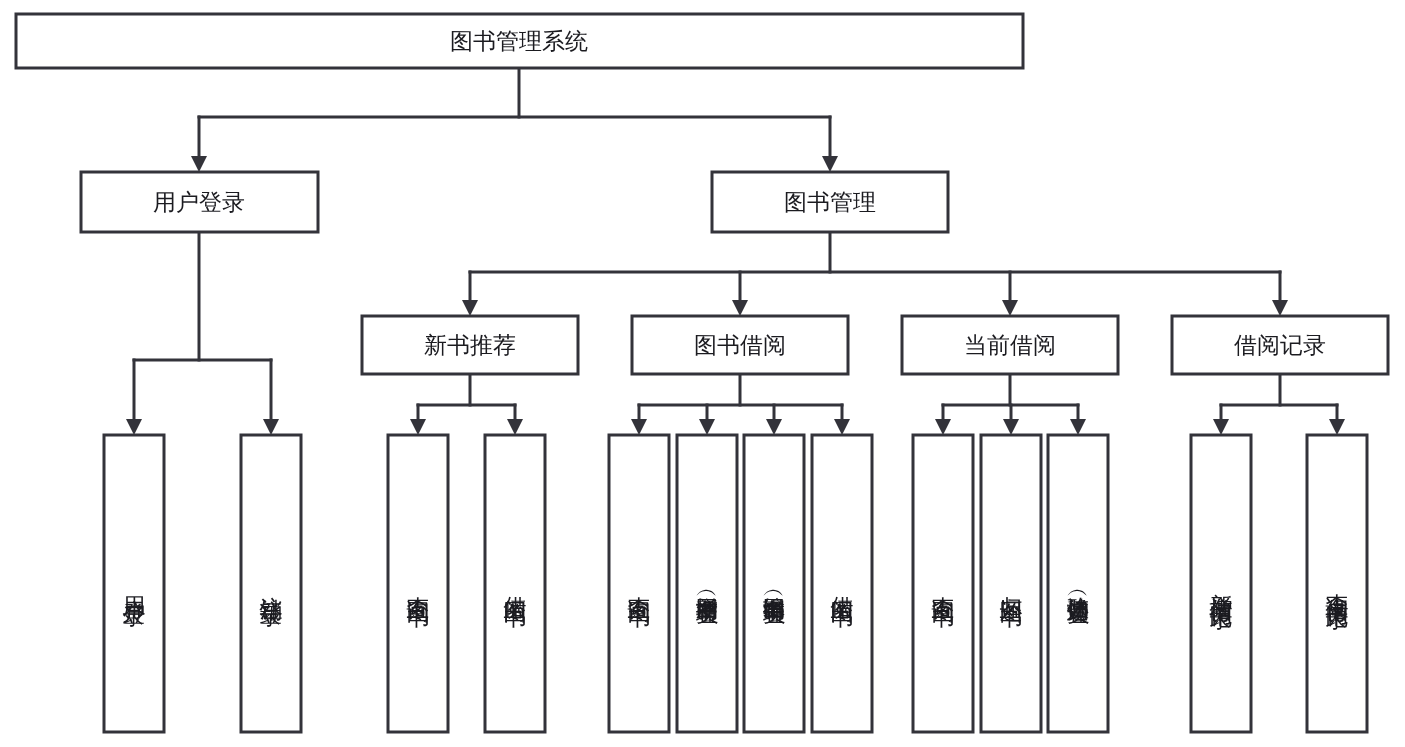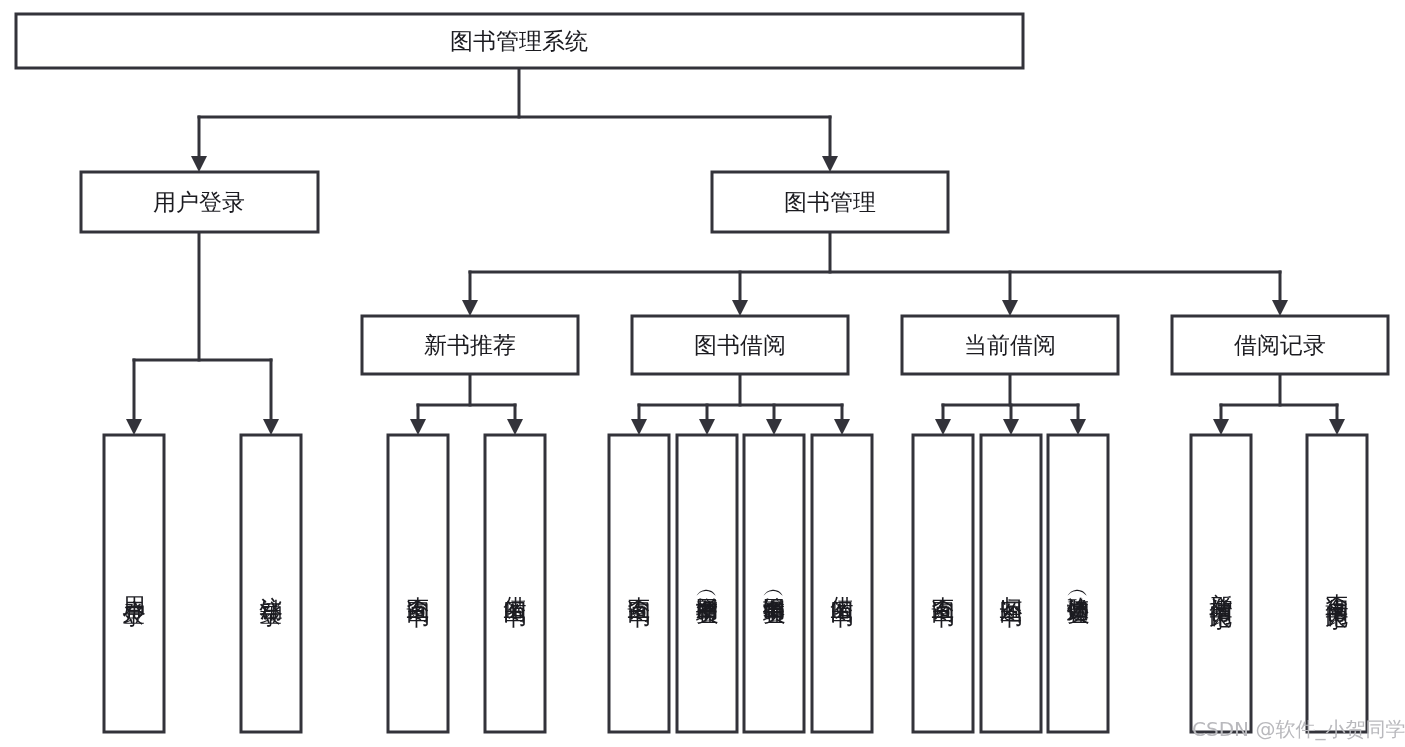--- a/index.html
+++ b/index.html
@@ -176,15 +176,14 @@
       <div class="leaf-label" style="left: 677px; top: 435px; width: 60px; height: 297px; font-size: 22px; letter-spacing: 1px;">新增图书（管理员）</div>
       <div class="leaf-label" style="left: 744px; top: 435px; width: 60px; height: 297px; font-size: 22px; letter-spacing: 1px;">编辑图书（管理员）</div>
       <div class="leaf-label" style="left: 812px; top: 435px; width: 60px; height: 297px;">借阅图书</div>
       <div class="leaf-label" style="left: 913px; top: 435px; width: 60px; height: 297px;">查询图书</div>
       <div class="leaf-label" style="left: 981px; top: 435px; width: 60px; height: 297px;">归还图书</div>
       <div class="leaf-label" style="left: 1048px; top: 435px; width: 60px; height: 297px; font-size: 22px; letter-spacing: 1px;">确认归还（管理员）</div>
       <div class="leaf-label" style="left: 1191px; top: 435px; width: 60px; height: 297px;">新增借阅记录</div>
       <div class="leaf-label" style="left: 1307px; top: 435px; width: 60px; height: 297px;">查询借阅记录</div>
     </div>
 
-  <div class="watermark" style="left: 1192px; top: 716px;">CSDN @软件_小贺同学</div>
 
 </div>
 
 </body></html>

